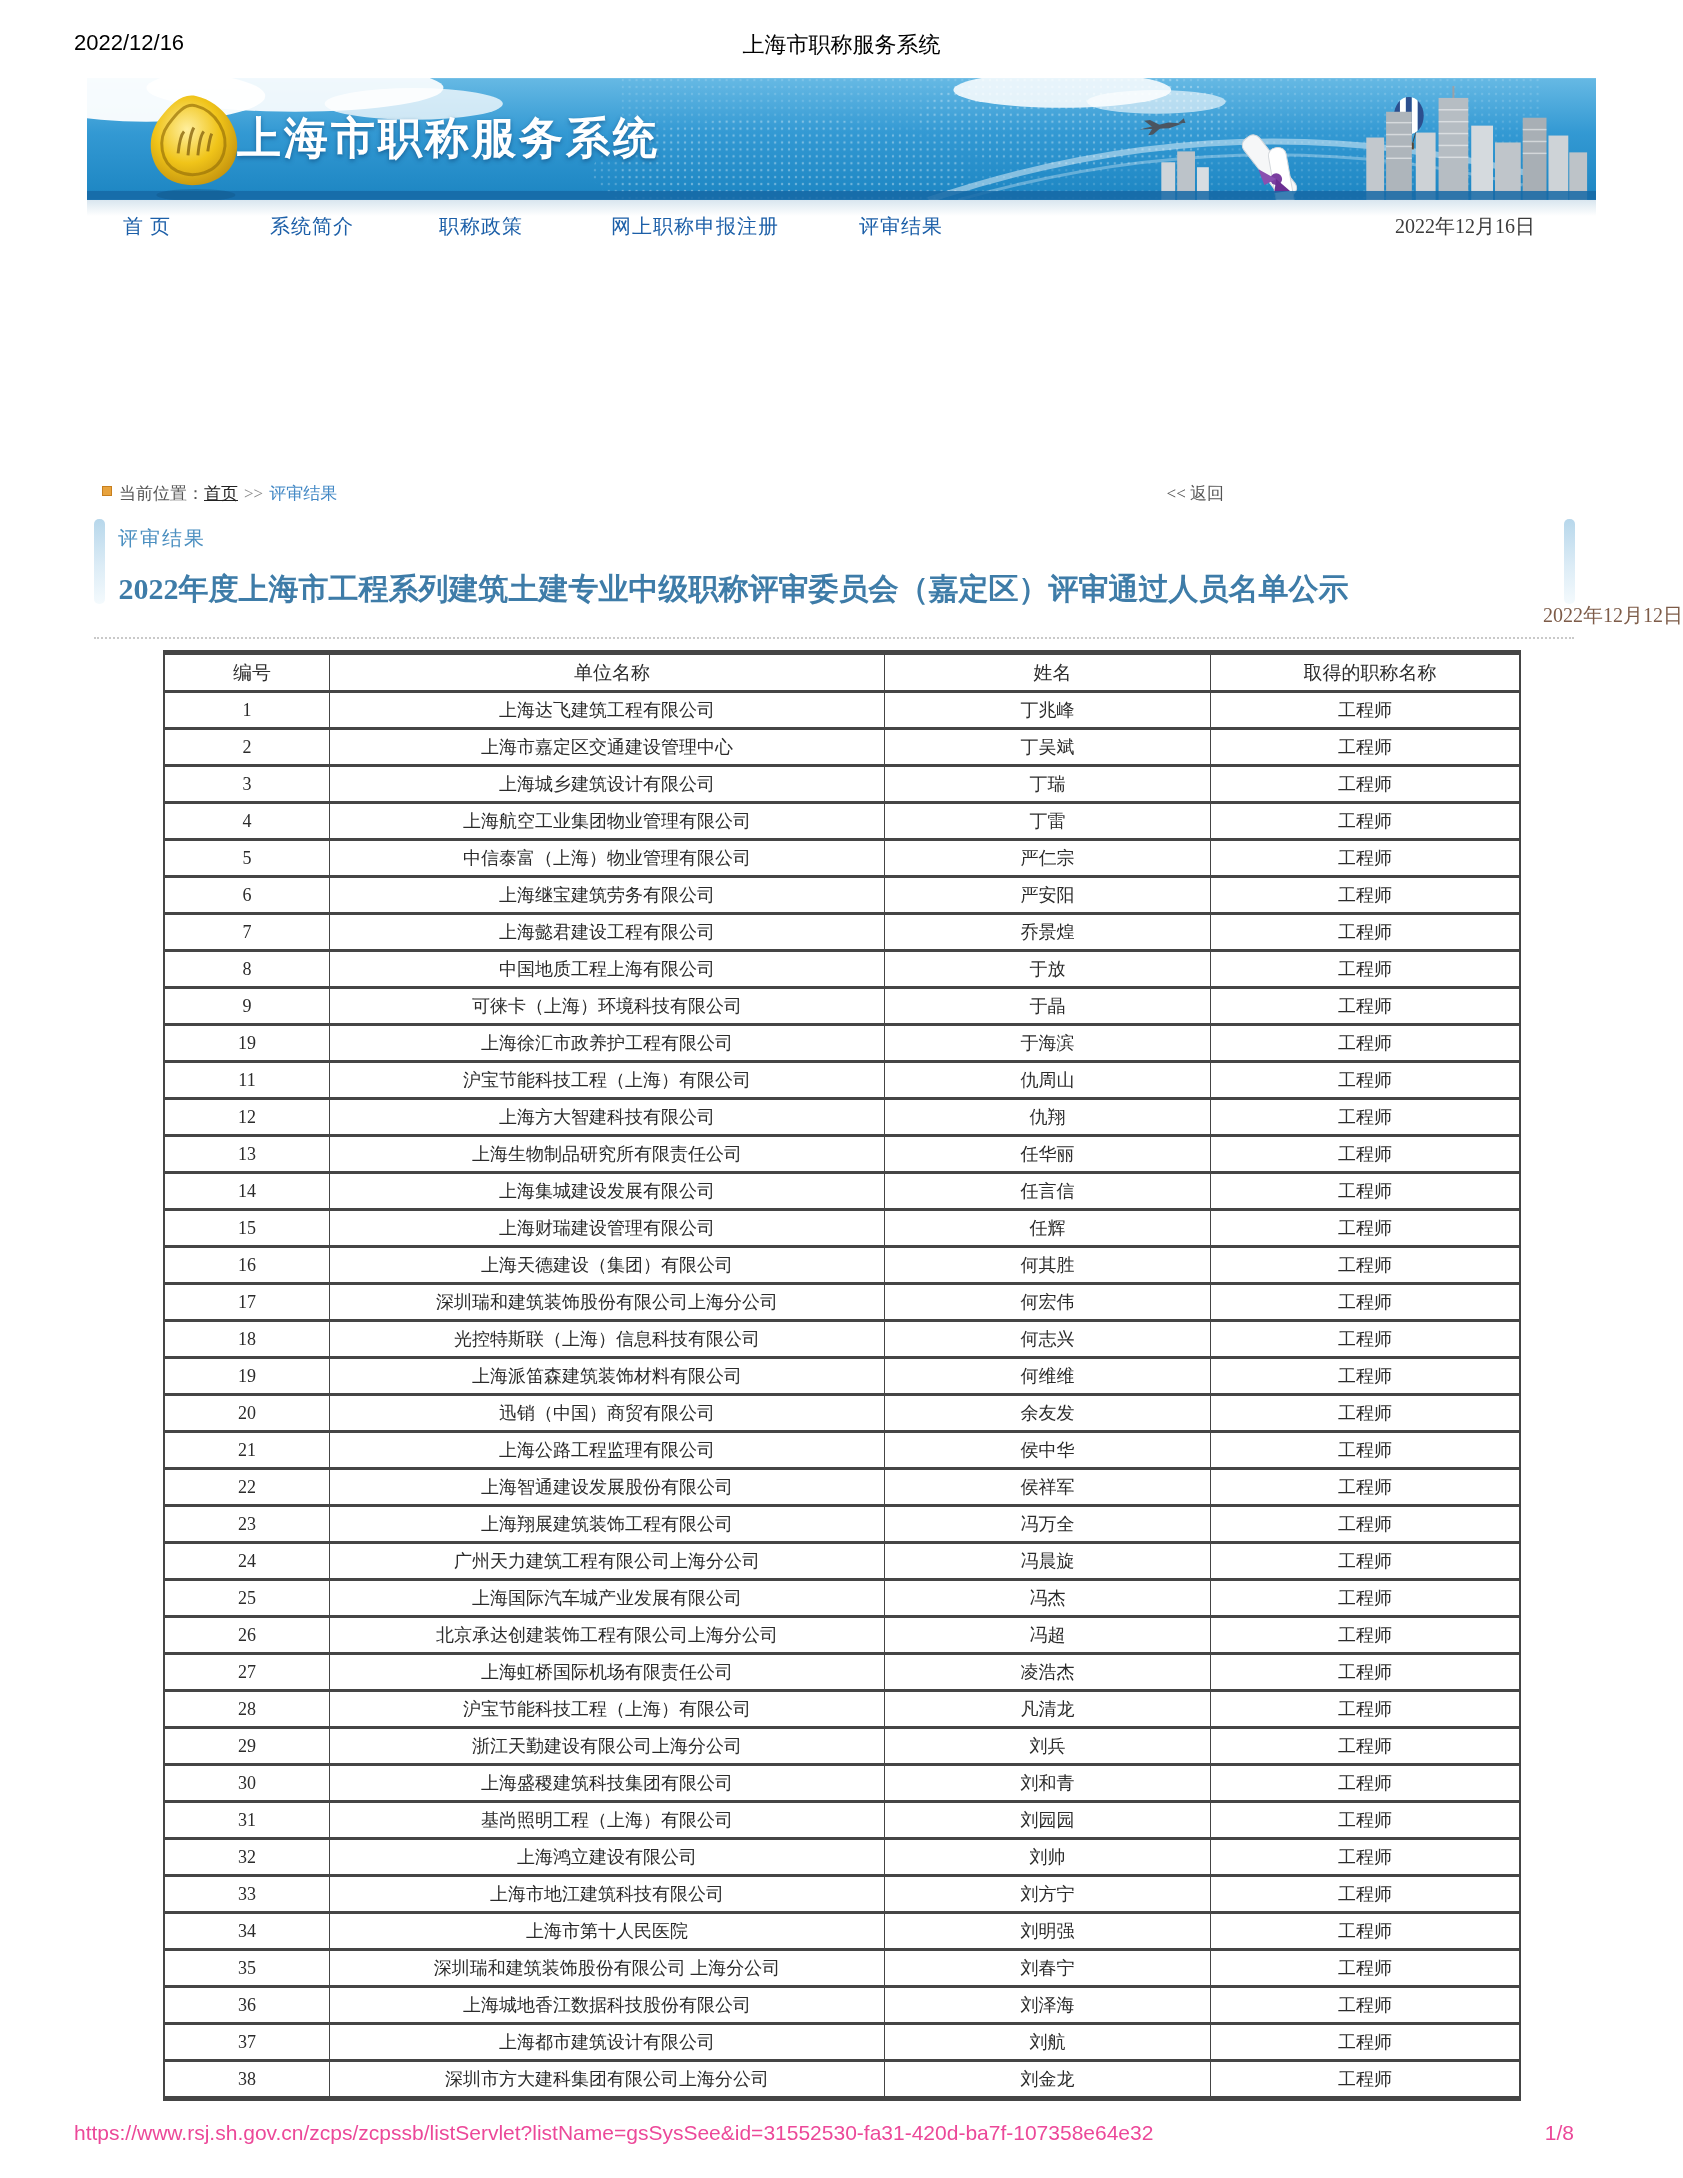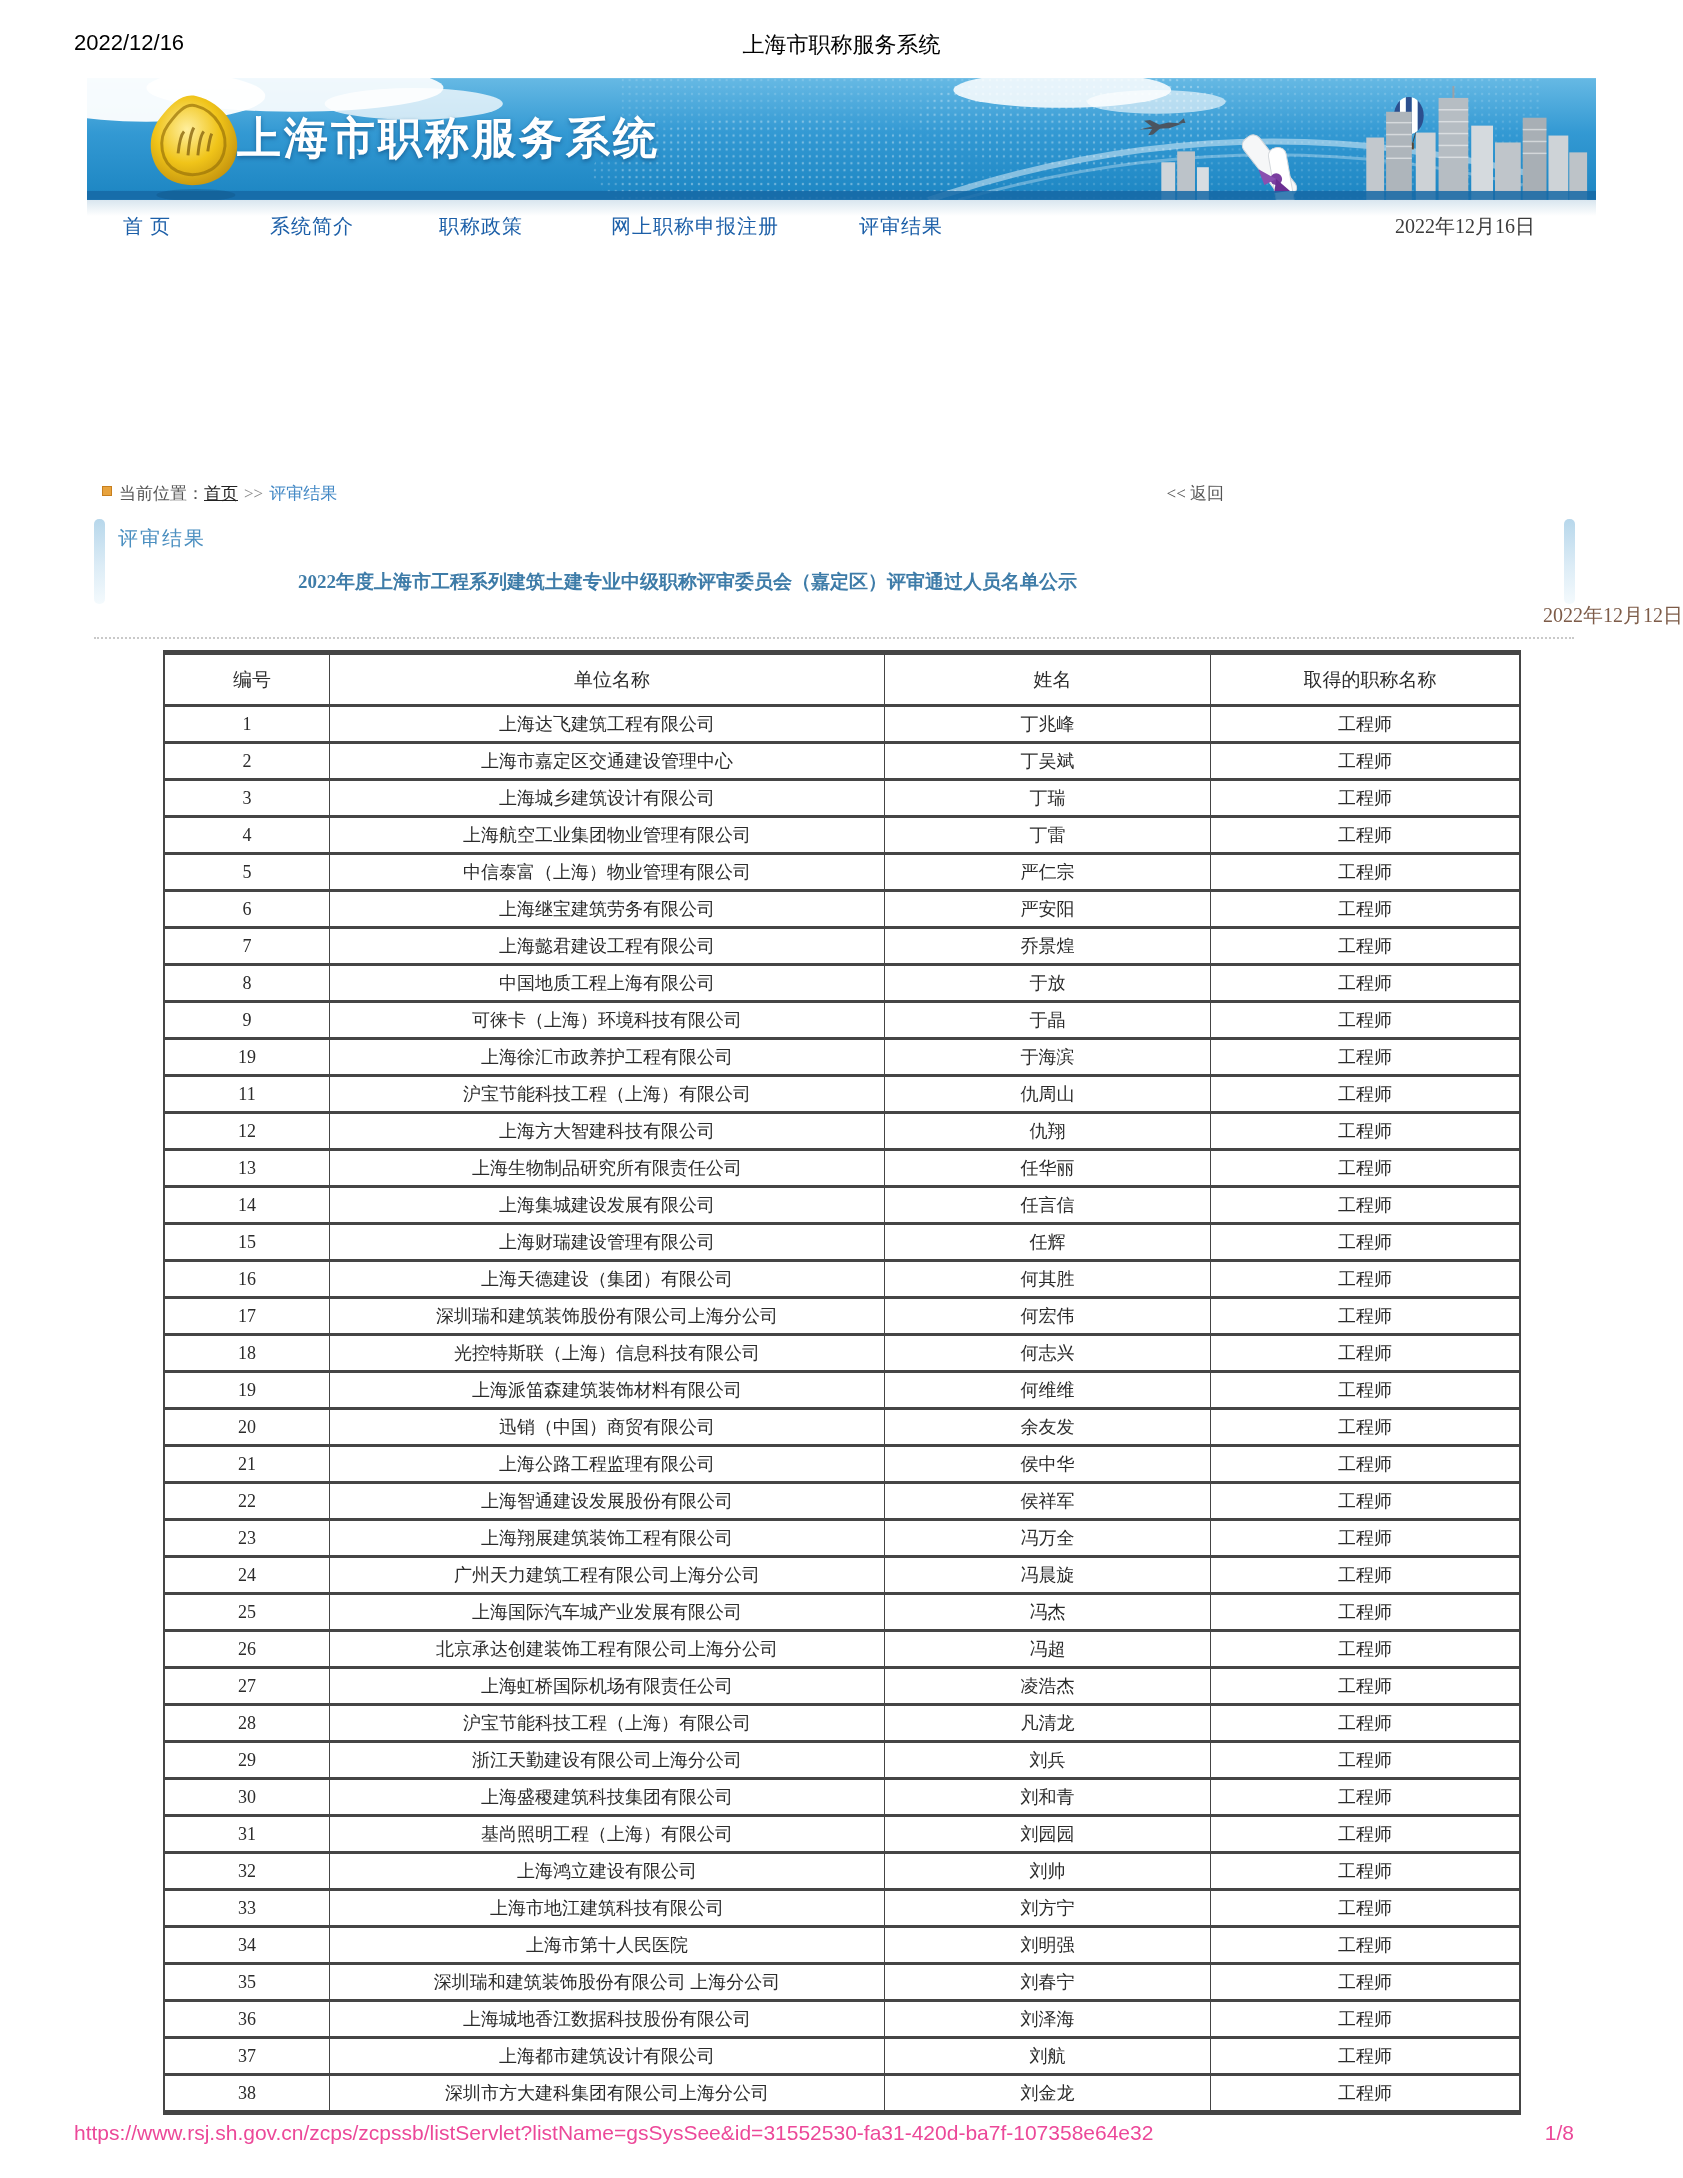--- a/index.html
+++ b/index.html
@@ -42,35 +42,35 @@
   
   .section-bar{position:absolute;left:0;top:515px;width:1683px;height:59px;}
   .edge-bar{position:absolute;top:4px;width:11px;height:85px;border-radius:5px;
        background:linear-gradient(180deg,#b7d7eb 0%,#dcecf6 55%,#f4fafd 100%);}
   .edge-left{left:94px;}
   .edge-right{left:1564px;}
   .section-title{position:absolute;left:118px;top:10px;font-size:20px;color:#4b8fc0;letter-spacing:2px;}
 
   
   .doc-title{position:absolute;left:0;top:569px;width:1375px;text-align:center;
-       font-size:19px;font-weight:bold;color:#3e7ca8;}
+       font-size:30px;font-weight:bold;color:#3e7ca8;padding-left:46px;}
   .doc-date{position:absolute;left:0;top:602px;width:1683px;text-align:right;
        font-size:20px;color:#7d5b48;}
   .dotted-rule{position:absolute;left:94px;top:637px;width:1480px;height:0;
        border-top:2px dotted #c9c9c9;}
 
   
   .result-table{position:absolute;left:163px;top:650px;width:1358px;
        border-collapse:separate;border-spacing:0 3px;background:#454545;
        border:2px solid #454545;table-layout:fixed;}
   .result-table th,.result-table td{background:#fff;border-right:1px solid #454545;
        text-align:center;vertical-align:middle;font-size:19px;color:#2b2b2b;
        font-weight:normal;padding:0 6px;overflow:hidden;}
   .result-table th:last-child,.result-table td:last-child{border-right:none;}
-  .result-table th{height:49px;padding-left:16px;}
+  .result-table th{height:35px;padding-left:16px;}
   .result-table td{height:34px;font-size:18px;}
   .c0{width:142px;}
   .c1{width:532px;}
   .c2{width:303px;}
 </style>
 </head>
 <body>
 
 <div class="page">
 

